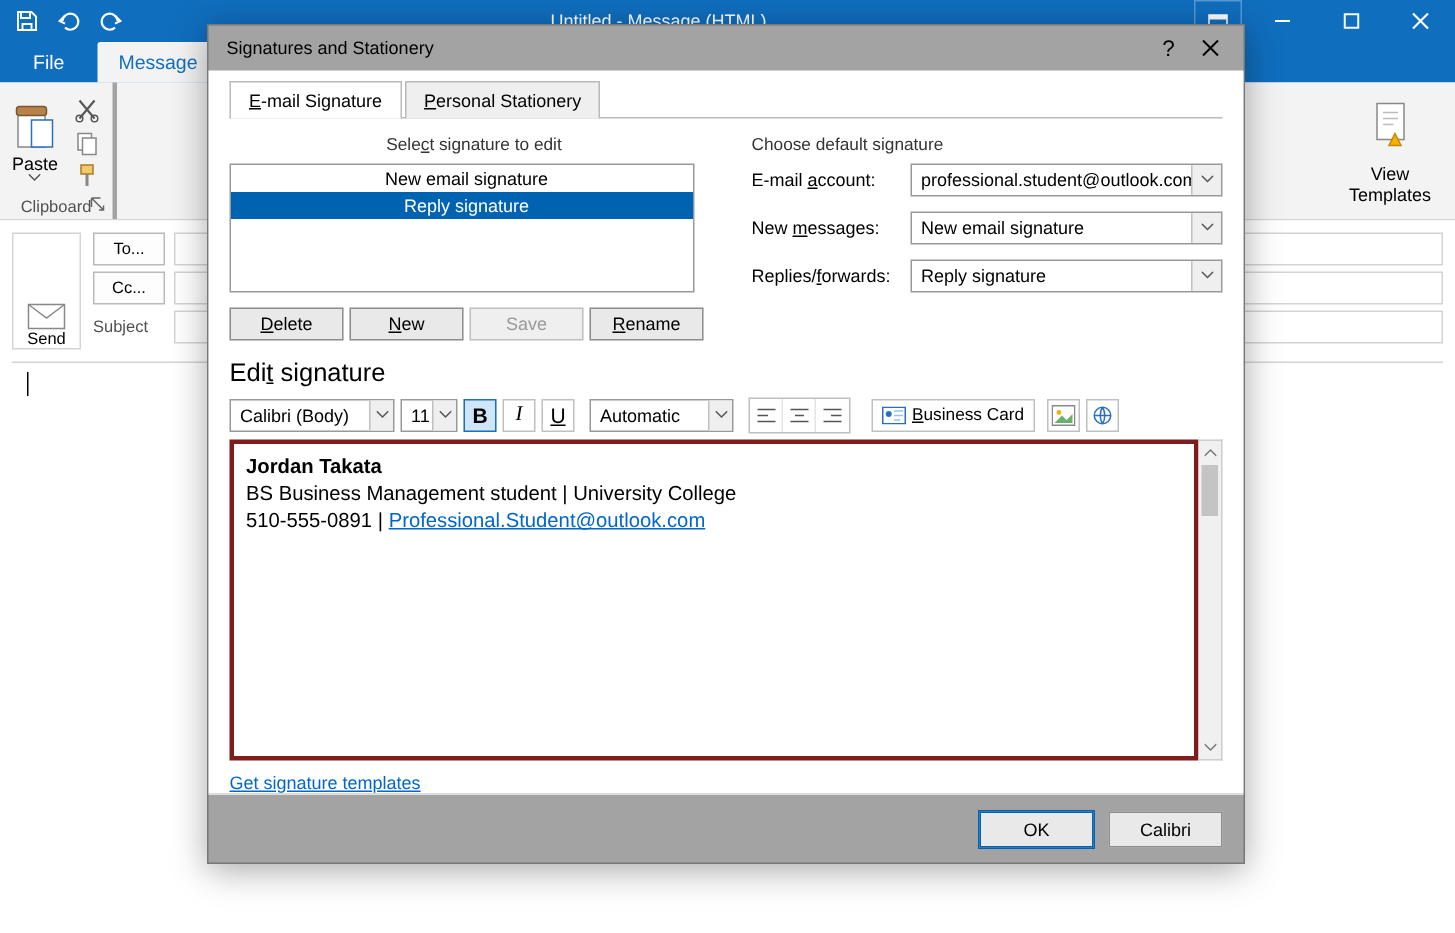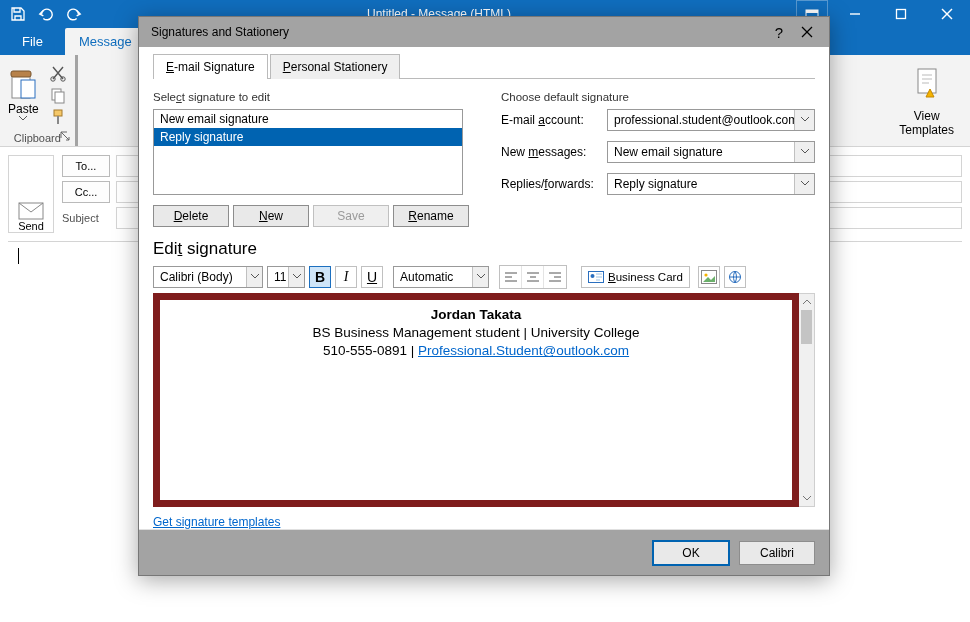--- a/index.html
+++ b/index.html
@@ -49,21 +49,21 @@
   .dlg-title-text { flex:1; }
   .dlg-title-btn { width:28px; height:28px; display:flex; align-items:center; justify-content:center; }
 
   .dlg-body { flex:1; padding:6px 14px 0 14px; background:#fff; display:flex; flex-direction:column; }
   .tabstrip { display:flex; border-bottom:1px solid #bababa; }
   .dlg-tab { padding:5px 12px 5px 12px; border:1px solid #bababa; border-bottom:none; background:#fff; margin-right:2px; font-size:12px; position:relative; top:1px; }
   .dlg-tab.inactive { background:#efefef; }
   .dlg-tab .acc { text-decoration:underline; }
 
   .form-col { display:flex; gap:22px; margin-top:12px; }
-  .left-col { width:326px; }
+  .left-col { width:326px;text-align:center; }
   .right-col { flex:1; }
   .sect-label { font-size:11.5px; color:#333; margin-bottom:6px; }
 
   .siglist { width:310px; height:86px; border:1px solid #999; background:#fff; overflow:hidden; }
   .siglist-item { height:18px; line-height:18px; padding-left:6px; font-size:12px; }
   .siglist-item.selected { background:#0063b1; color:#fff; }
 
   .btnrow { display:flex; gap:4px; margin-top:10px; }
   .std-btn { width:76px; height:22px; border:1px solid #8d8d8d; background:#e9e9e9; font-size:12px; display:flex; align-items:center; justify-content:center; }
   .std-btn .acc { text-decoration:underline; }
@@ -80,21 +80,21 @@
   .fmt-combo { height:22px; border:1px solid #999; background:#fff; display:flex; align-items:center; padding:0 18px 0 6px; font-size:12px; position:relative; }
   .fmt-combo .combo-arrow { width:16px; }
   .fmt-btn { width:22px; height:22px; border:1px solid #c0c0c0; display:flex; align-items:center; justify-content:center; font-size:14px; }
   .fmt-btn.active { border:1px solid #1c6fbf; background:#cfe5f8; }
   .fmt-group { display:flex; gap:0; border:1px solid #c0c0c0; }
   .fmt-group .fmt-btn { border:none; border-right:1px solid #e4e4e4; }
   .fmt-group .fmt-btn:last-child { border-right:none; }
   .bizcard { display:flex; align-items:center; border:1px solid #c0c0c0; padding:0 6px; height:22px; gap:4px; font-size:11.5px; }
 
   .editor-wrap { position:relative; margin-top:4px; flex:1; display:flex; }
-  .editor { flex:1; border:7px solid #7f1d1d; background:#fff; padding:6px 8px; font-size:13.5px; line-height:1.35;text-align:center; }
+  .editor { flex:1; border:3px solid #7f1d1d; background:#fff; padding:6px 8px; font-size:13.5px; line-height:1.35; }
   .editor a { color:#0066cc; text-decoration:underline; }
   .scrollbar { width:16px; background:#f0f0f0; border:1px solid #cfcfcf; border-left:none; display:flex; flex-direction:column; }
   .scroll-arrow { height:16px; display:flex; align-items:center; justify-content:center; }
   .scroll-track { flex:1; position:relative; }
   .scroll-thumb { position:absolute; top:0; left:2px; right:2px; height:34px; background:#c4c4c4; }
 
   .link-row { margin-top:8px; font-size:12px; }
   .link-row a { color:#0066cc; text-decoration:underline; }
 
   .dlg-footer { height:46px; display:flex; align-items:center; justify-content:flex-end; gap:10px; padding:0 14px; border-top:1px solid #e0e0e0; }

